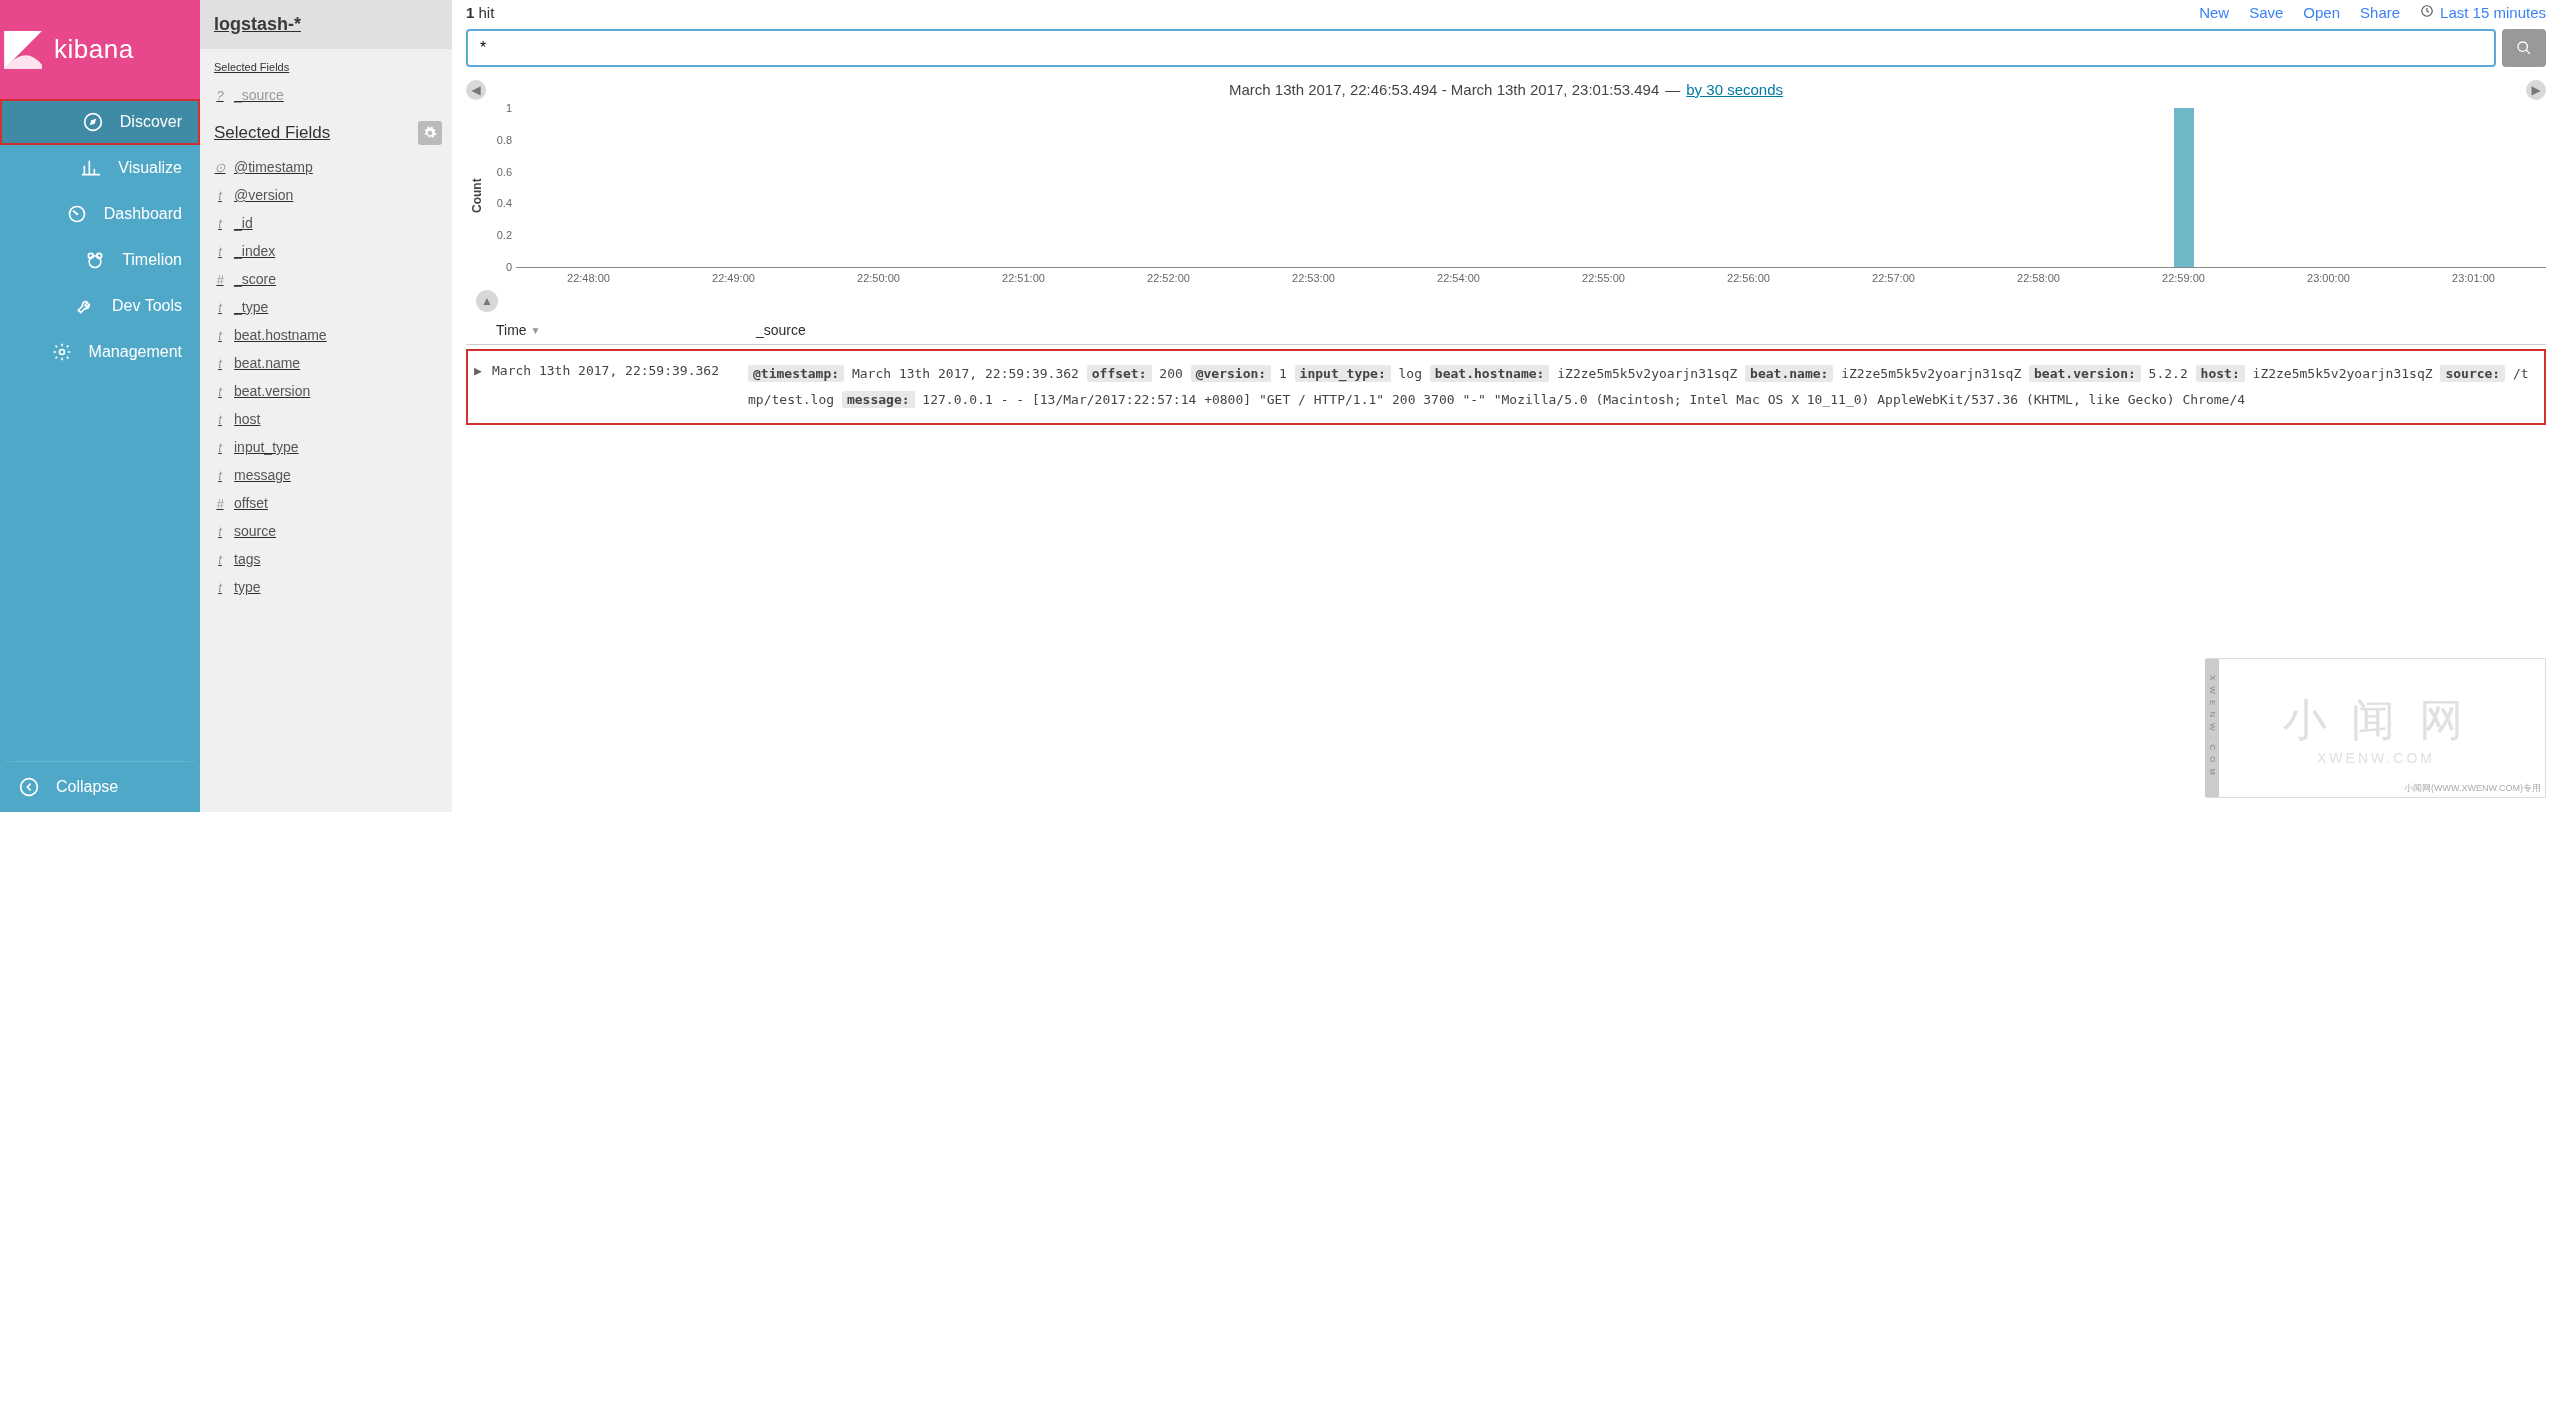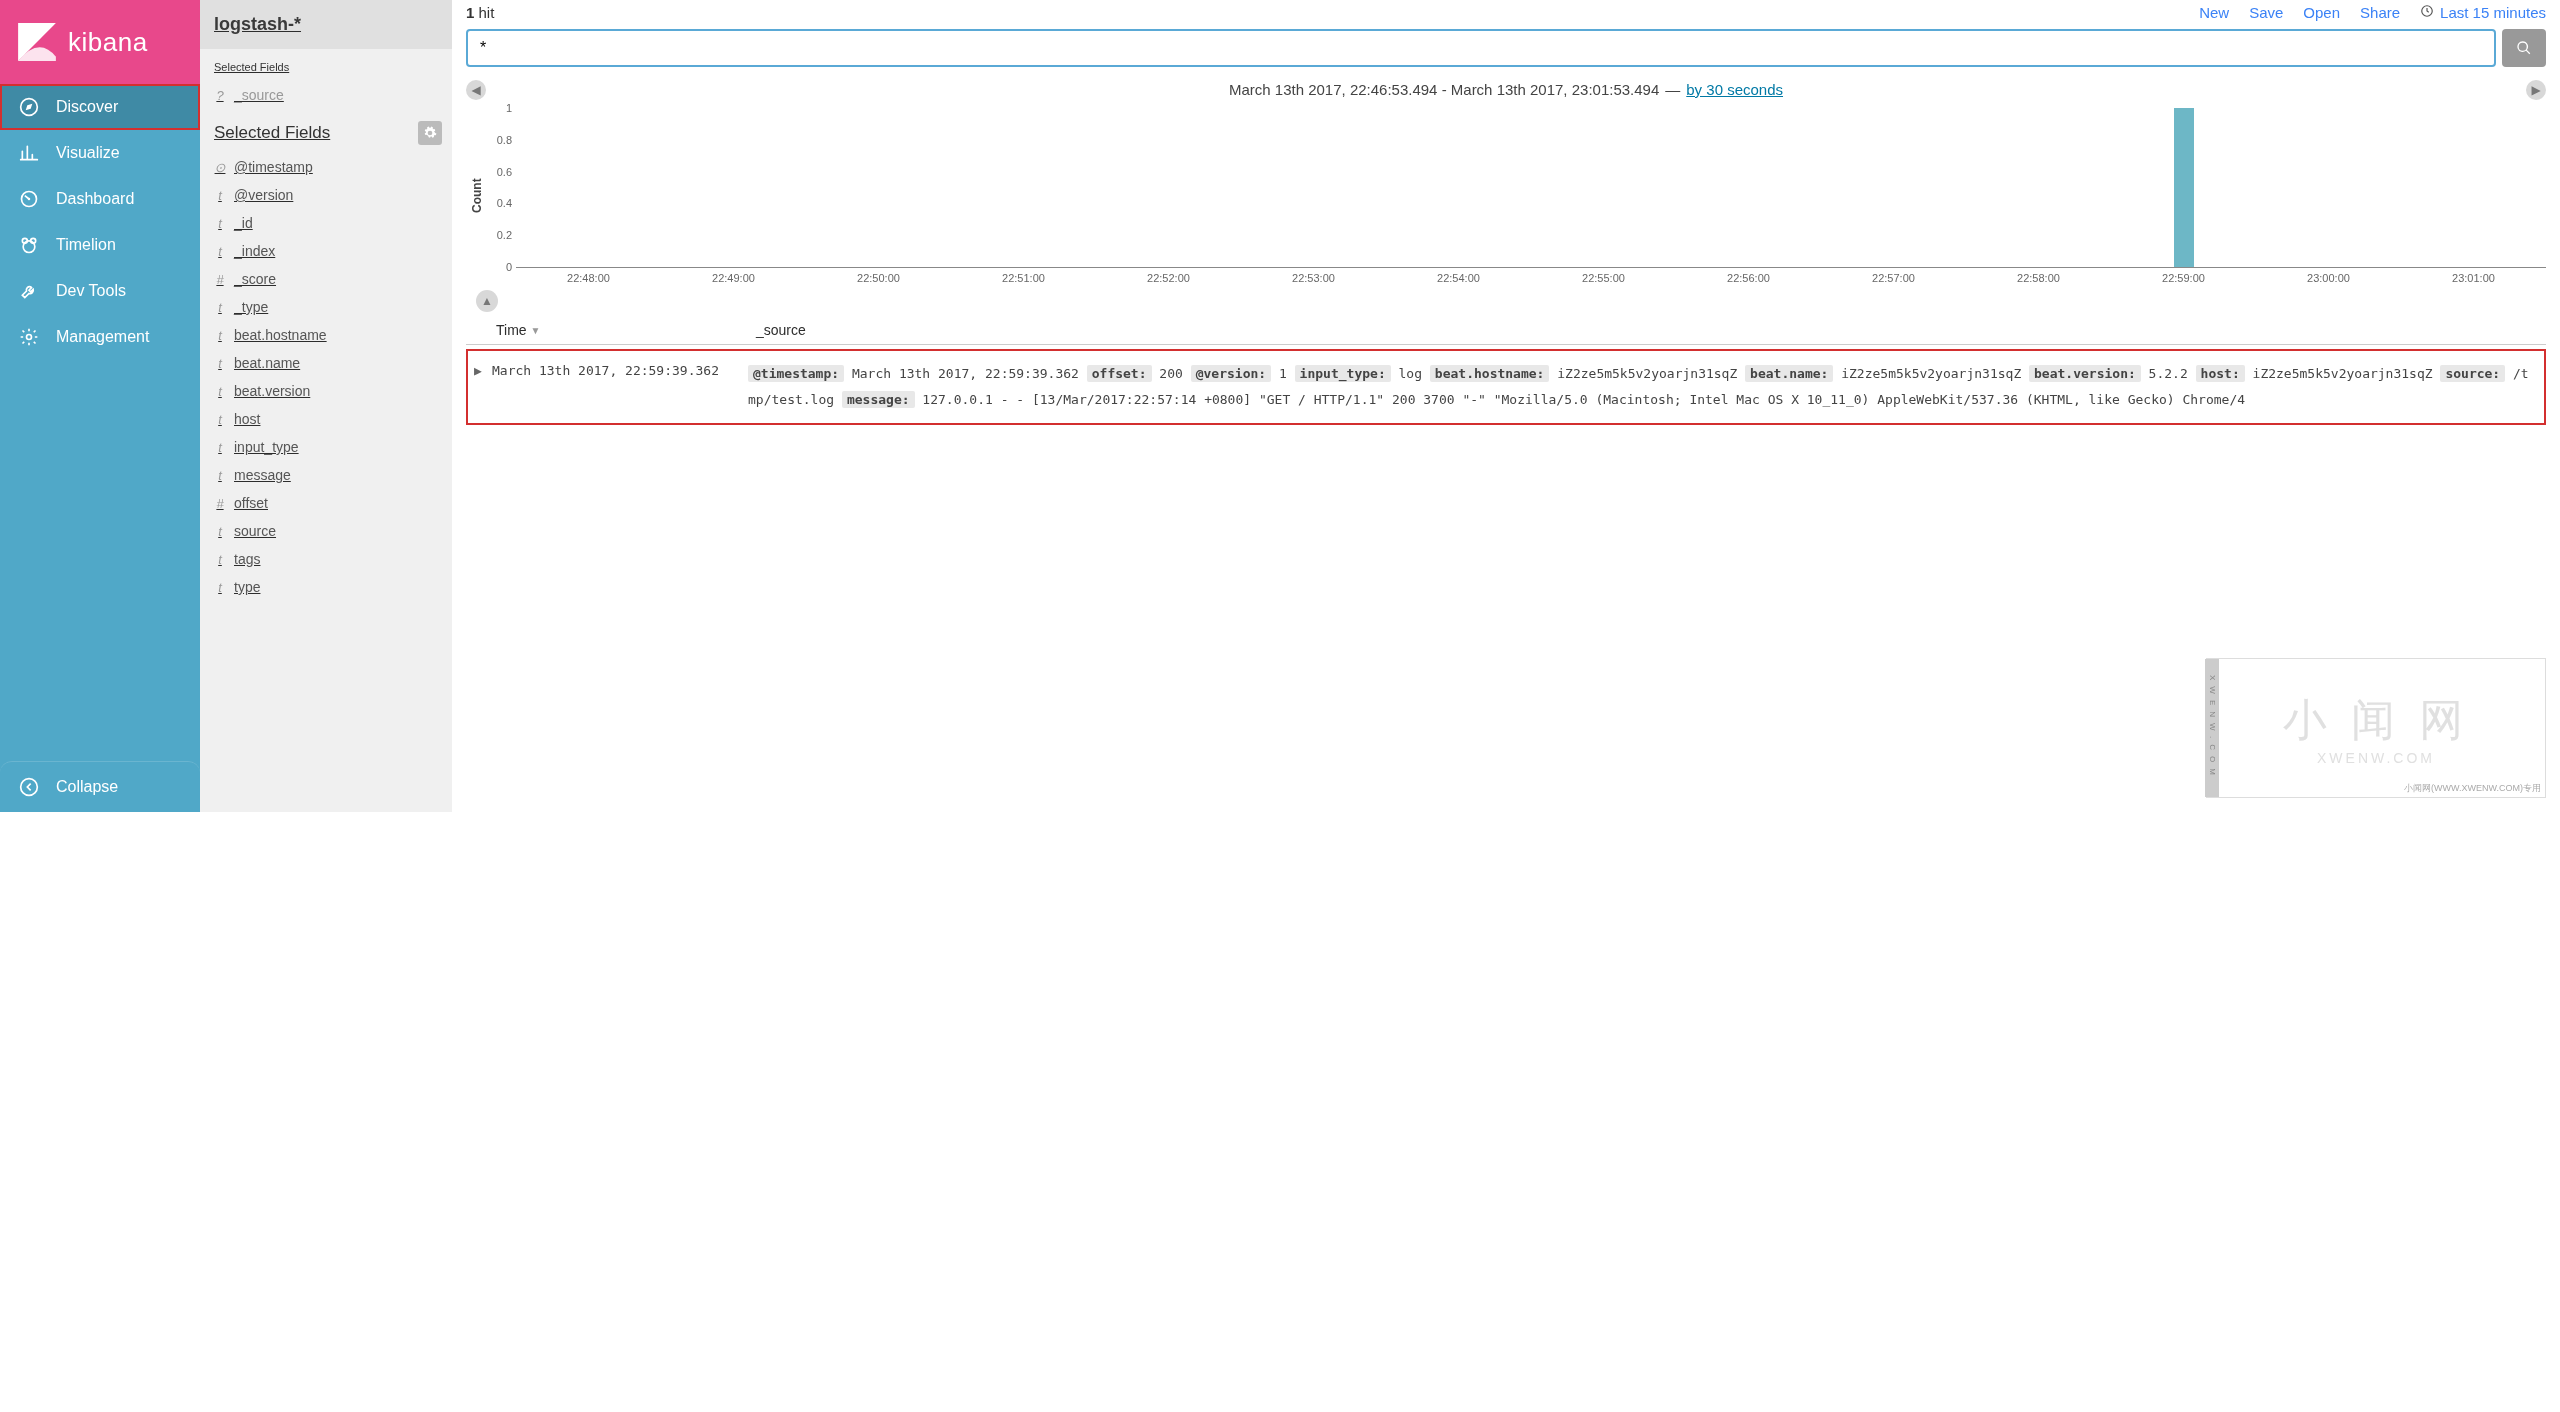--- a/index.html
+++ b/index.html
@@ -1,26 +1,26 @@
 <!DOCTYPE html>
 <html><head>
 <meta charset="utf-8">
 <style>
 * { margin: 0; padding: 0; box-sizing: border-box; }
 body { font-family: -apple-system, BlinkMacSystemFont, "Segoe UI", Helvetica, Arial, sans-serif; font-size: 14px; color: #2d2d2d; background: #fff; }
 .app { display: flex; width: 100%; height: 812px; }
 
 
 .sidebar { width: 200px; background: #50a8c8; display: flex; flex-direction: column; color: #fff; }
-.logo-row { background: #e8488b; height: 84px; display: flex; align-items: center; padding: 0 16px; gap: 10px; }
+.logo-row { background: #e8488b; height: 99px; display: flex; align-items: center; padding: 0 2px; gap: 10px; }
 .logo-shape { width: 42px; height: 42px; position: relative; }
 .logo-shape svg { width: 100%; height: 100%; }
 .logo-text { font-size: 26px; font-weight: 400; letter-spacing: 0.5px; }
 .nav { flex: 1; }
-.nav-item { display: flex; align-items: center; gap: 16px; padding: 12px 18px; cursor: pointer; font-size: 16px; }
+.nav-item { display: flex; align-items: center; gap: 16px; padding: 12px 18px; cursor: pointer; font-size: 16px; justify-content: flex-end; }
 .nav-item.active { background: #3f8aa5; outline: 2px solid #d32f2f; outline-offset: -2px; }
 .nav-icon { width: 22px; height: 22px; display: flex; align-items: center; justify-content: center; }
 .nav-icon svg { width: 20px; height: 20px; fill: none; stroke: #fff; stroke-width: 2; }
 .collapse-row { display: flex; align-items: center; gap: 16px; padding: 14px 18px; cursor: pointer; font-size: 16px; border-top: 1px solid rgba(255,255,255,0.15); border-radius: 12px; }
 
 
 .fields-panel { width: 252px; background: #f0f0f0; display: flex; flex-direction: column; text-decoration: underline; }
 .index-pattern { background: #e0e0e0; padding: 14px 14px; font-size: 18px; font-weight: 600; color: #3a3a3a; }
 .fields-section-title { padding: 12px 14px 8px; font-size: 11px; color: #333; }
 .field-item { display: flex; align-items: center; gap: 8px; padding: 6px 14px; font-size: 14px; color: #555; cursor: pointer; }

